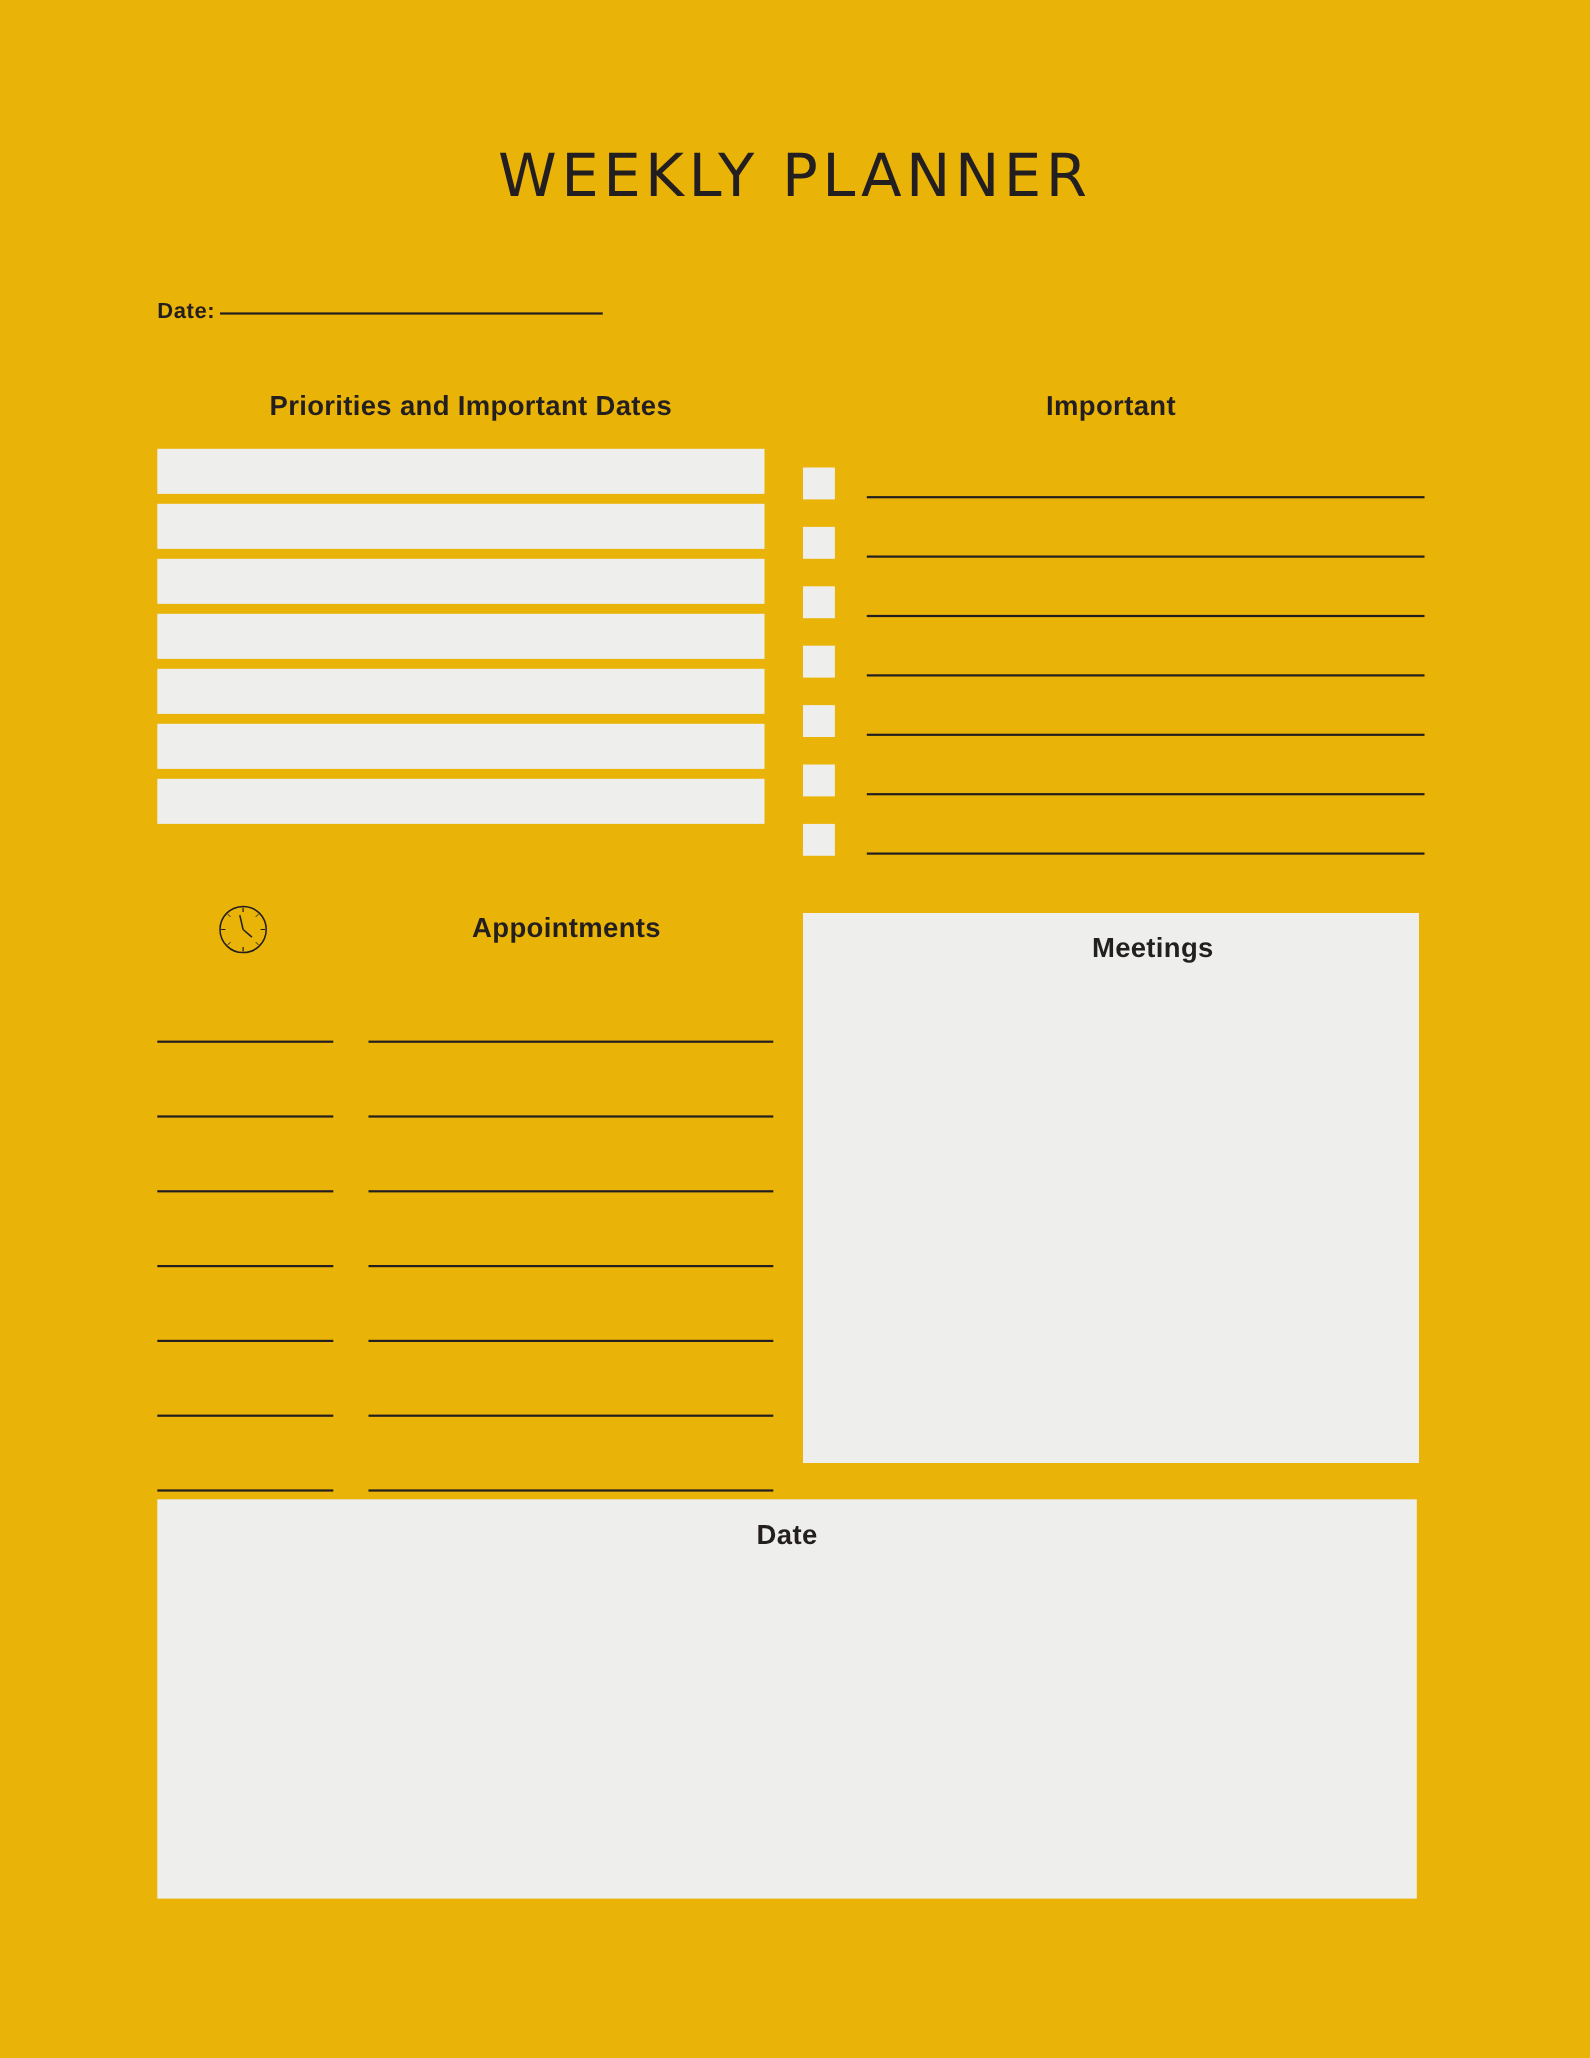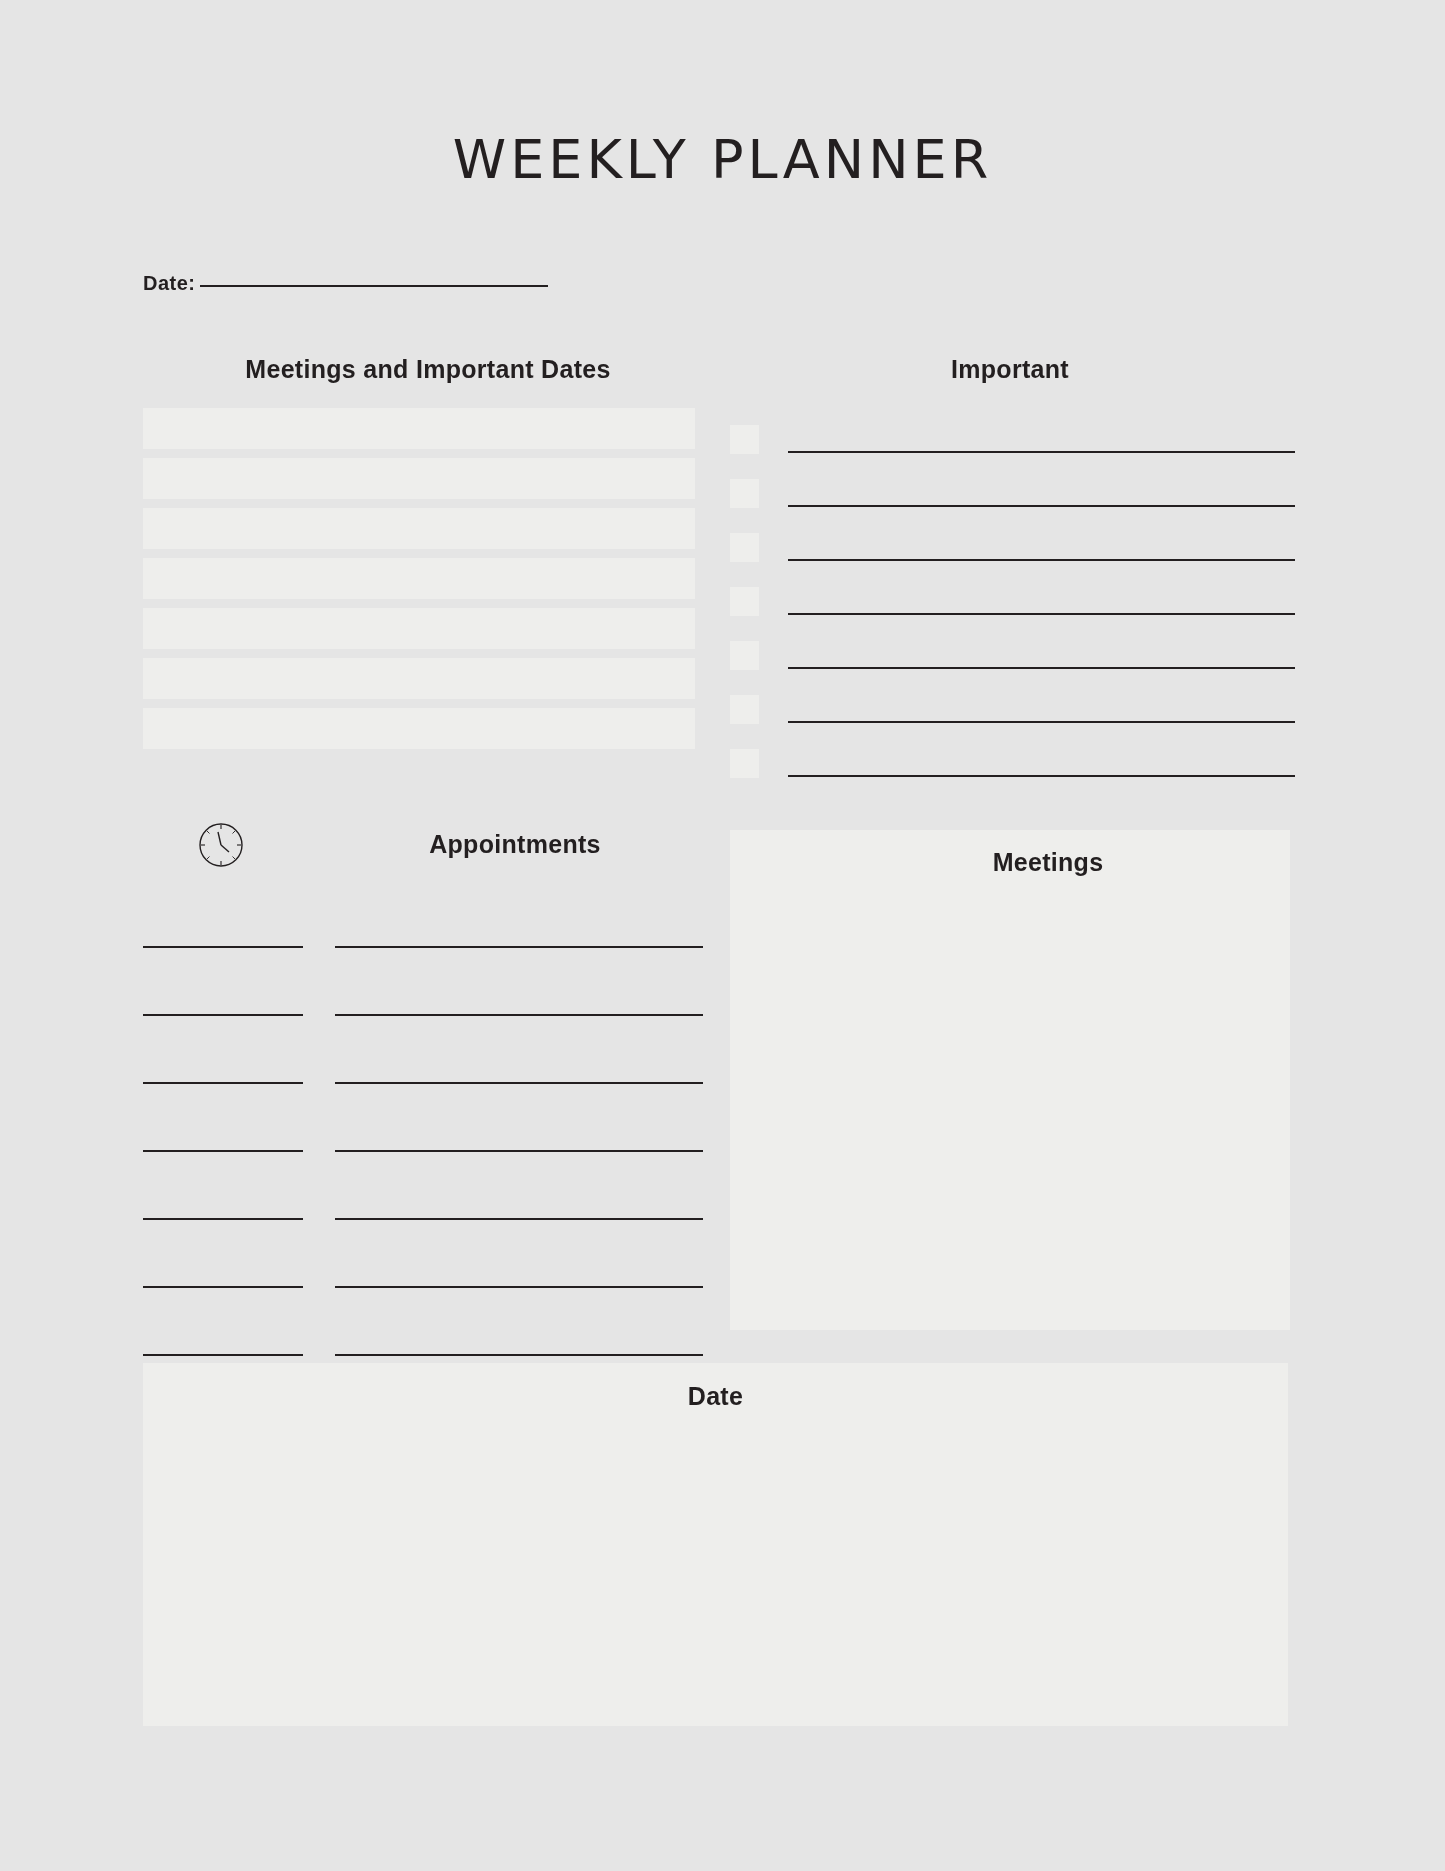--- a/index.html
+++ b/index.html
@@ -14,21 +14,21 @@
     color: #231f20;
     position: relative;
     overflow: hidden;
   }
 
   .page {
     position: absolute;
     left: 0; top: 0;
     width: 1445px;
     height: 1871px;
-    background: #e5e5e5;
+    background: #eab308;
   }
 
   
   .title {
     position: absolute;
     left: 0;
     top: 128px;
     width: 1445px;
     text-align: center;
     font-family: "DejaVu Sans", sans-serif;
@@ -176,21 +176,21 @@
 
 <div class="page">
 
   <div class="title">WEEKLY PLANNER</div>
 
   <div class="date-row">
     <span class="date-label">Date:</span>
     <span class="date-rule"></span>
   </div>
 
-  <div class="heading" id="h-reminders">Meetings and Important Dates</div>
+  <div class="heading" id="h-reminders">Priorities and Important Dates</div>
 
   <div class="reminders">
     <div class="reminder-row"></div>
     <div class="reminder-row"></div>
     <div class="reminder-row"></div>
     <div class="reminder-row"></div>
     <div class="reminder-row"></div>
     <div class="reminder-row"></div>
     <div class="reminder-row"></div>
   </div>

